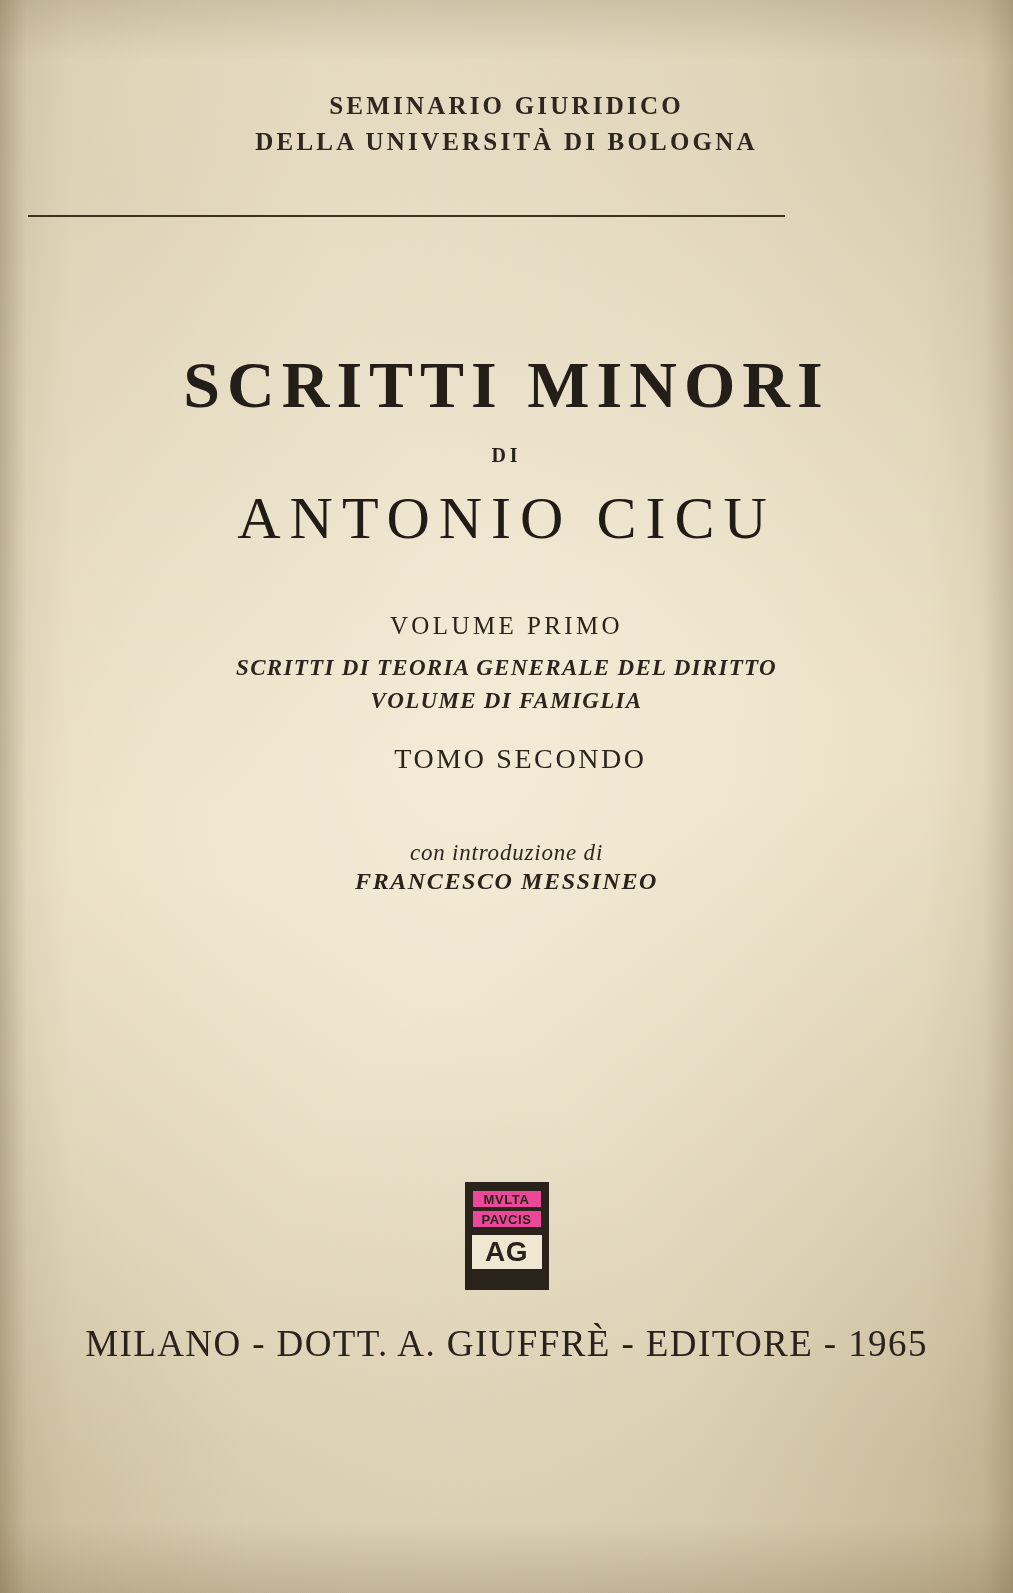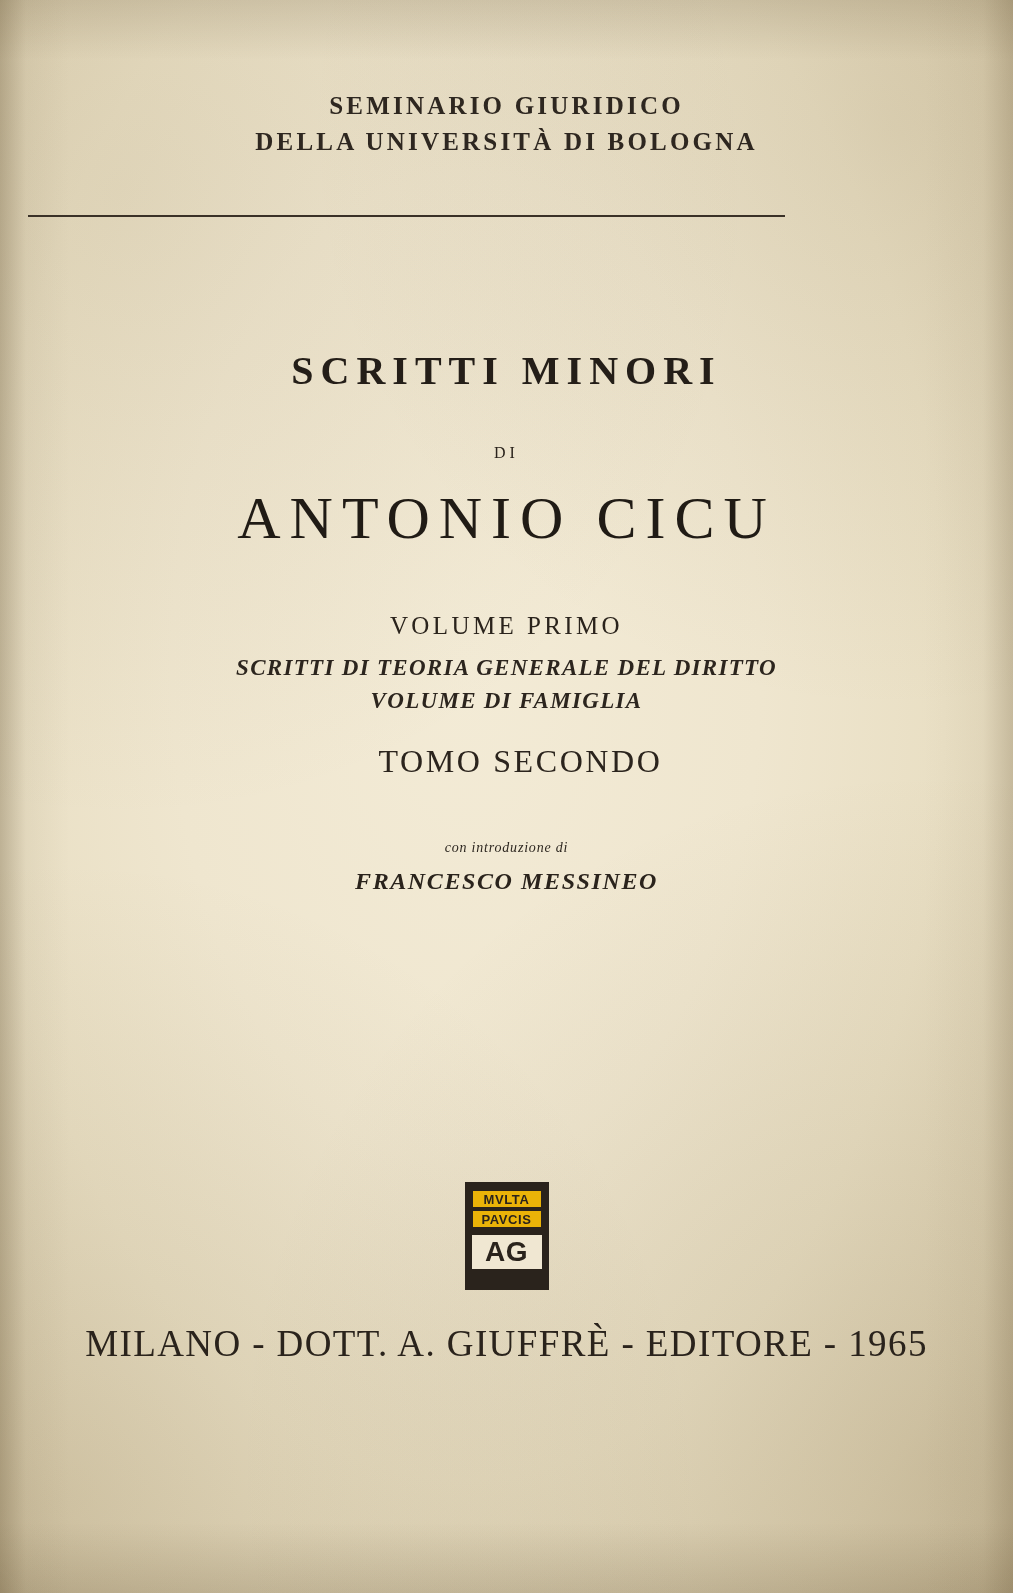--- a/index.html
+++ b/index.html
@@ -94,31 +94,31 @@
     height: 2px;
     background: #3a3127;
   }
 
   
   .title-main {
     position: absolute;
     left: 0; right: 0;
     top: 347px;
     font-weight: 700;
-    font-size: 40px;
+    font-size: 66px;
     letter-spacing: 7px;
     color: #241e18;
     white-space: nowrap;
   }
   .title-di {
     position: absolute;
     left: 0; right: 0;
     top: 444px;
-    font-weight: 400;
-    font-size: 16px;
+    font-weight: 700;
+    font-size: 20px;
     letter-spacing: 4px;
     color: #2a231c;
   }
   .title-author {
     position: absolute;
     left: 0; right: 0;
     top: 484px;
     font-weight: 400;
     font-size: 60px;
     letter-spacing: 9px;
@@ -145,33 +145,33 @@
     font-size: 23px;
     letter-spacing: 1.3px;
     line-height: 1.42;
     color: #2c251e;
   }
   .tomo {
     position: absolute;
     left: 0; right: 0;
     top: 743px;
     font-weight: 400;
-    font-size: 32px;
+    font-size: 28px;
     letter-spacing: 2.6px;
     color: #2b241d;
     padding-left: 28px;
   }
 
   
   .intro-by {
     position: absolute;
     left: 0; right: 0;
     top: 840px;
     font-style: italic;
-    font-size: 14px;
+    font-size: 23px;
     letter-spacing: 0.8px;
     color: #2d2720;
   }
   .intro-name {
     position: absolute;
     left: 0; right: 0;
     top: 868px;
     font-style: italic;
     font-weight: 700;
     font-size: 24px;
@@ -191,21 +191,21 @@
     border: 3px solid #2a231c;
     box-sizing: border-box;
     display: flex;
     flex-direction: column;
     align-items: center;
     justify-content: flex-start;
     padding-top: 6px;
   }
   .logo-word {
     display: block;
-    background: #eab308;
+    background: #ec4899;
     color: #2a231c;
     font-family: "Liberation Sans", sans-serif;
     font-weight: 700;
     font-size: 13px;
     letter-spacing: 0.6px;
     line-height: 15px;
     padding: 1px 5px 0 5px;
     margin-bottom: 4px;
     width: 58px;
     text-align: center;

